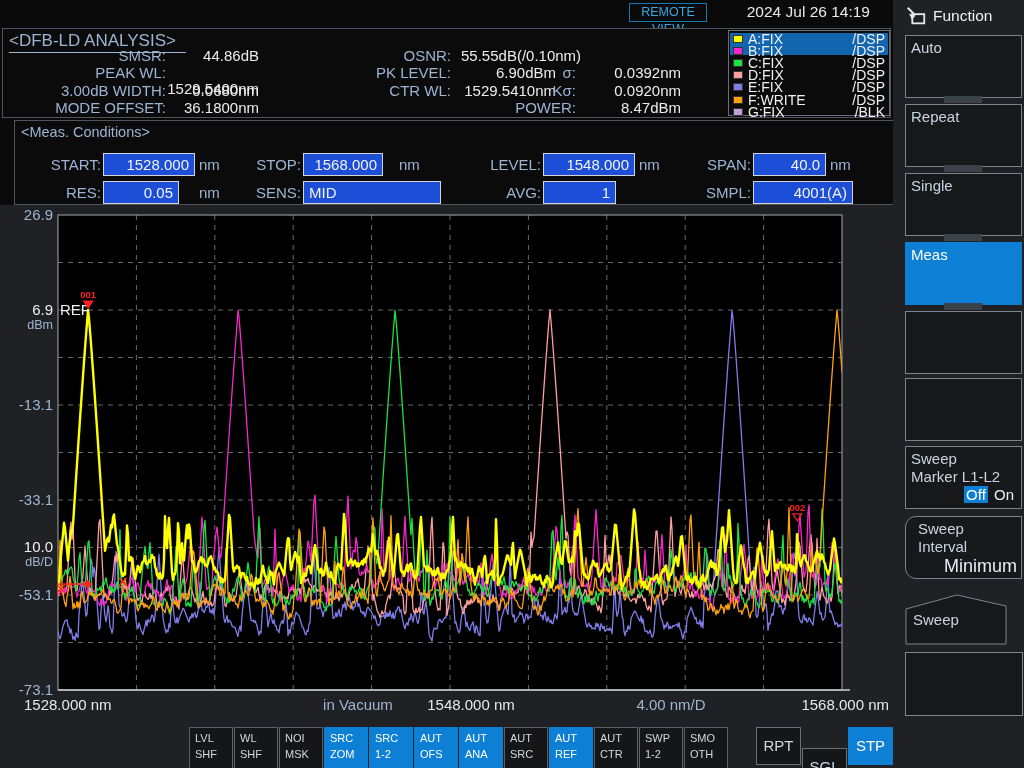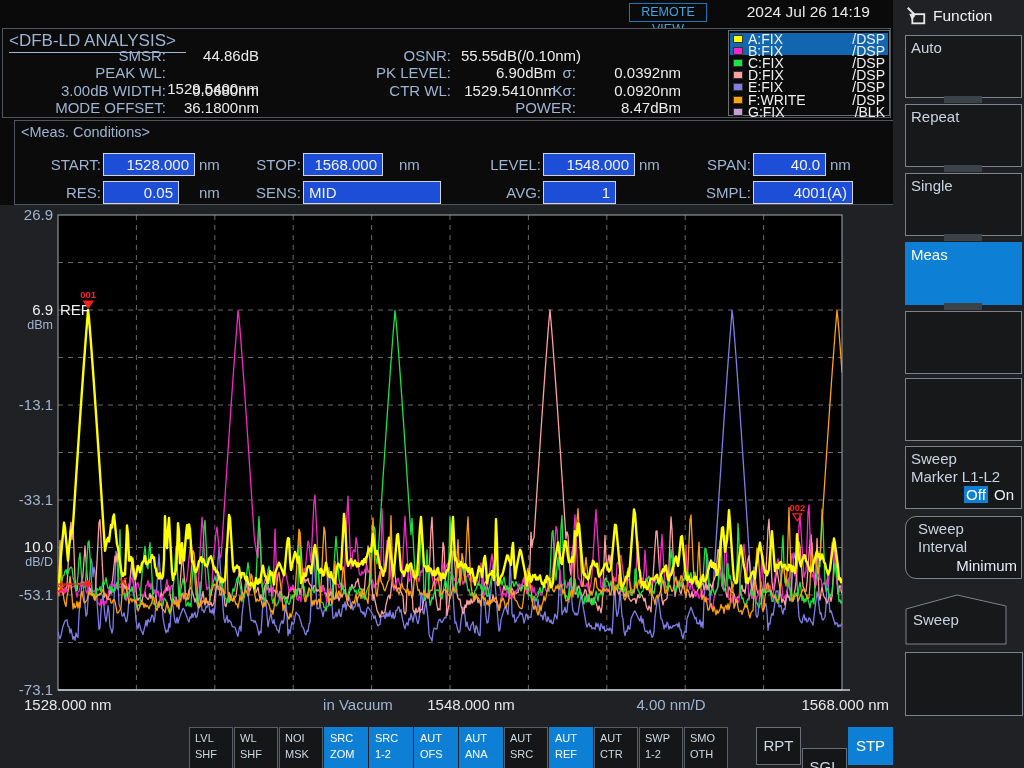--- a/index.html
+++ b/index.html
@@ -27,21 +27,21 @@
   .cd-lab{position:absolute;font-size:15px;color:#9db4d2;text-align:right;line-height:23px;white-space:nowrap;}
   .cd-box{position:absolute;height:23px;background:#1d4ed8;border:1px solid #d4d4d4;color:#f2f2f2;font-size:15px;line-height:21px;padding:0 5px;white-space:nowrap;}
   .cd-unit{position:absolute;font-size:15px;color:#9db4d2;line-height:23px;}
   #chart-zone{left:0;top:205px;width:893px;height:518px;background:#202124;}
   #sidebar{left:893px;top:0;width:131px;height:768px;background:#202124;}
   #fn-head{left:12px;top:5px;width:112px;height:26px;color:#f0f0f0;font-size:15.5px;}
   #fn-head svg{vertical-align:-6px;margin-right:6px;}
   .sb-btn{position:absolute;left:12px;width:117px;background:#17181a;border:1px solid #7d838c;color:#c9d4e2;font-size:15px;padding:3px 0 0 5px;line-height:18px;}
   .sb-btn.active{background:#0d7fd4;border-color:#0d7fd4;color:#fff;}
   .sb-btn.rounded{border-radius:11px 0 0 11px;padding-left:12px;}
-  .sb-val{position:absolute;right:4px;bottom:3px;font-size:15px;color:#e8eef6;}
+  .sb-val{position:absolute;right:4px;bottom:3px;font-size:18px;color:#e8eef6;}
   .sb-toggle{position:absolute;right:5px;bottom:4px;font-size:15px;color:#e8eef6;}
   .sb-toggle .on-seg{padding:0 2px;}
   .sb-toggle .off-seg{background:#0d7fd4;color:#fff;padding:0 2px;margin-top:15px;}
   .connector{position:absolute;left:51px;width:38px;height:7px;background:#3c424a;}
   #sweep-tab{left:12px;top:593px;width:102px;height:52px;}
   #sweep-empty{left:12px;top:652px;width:118px;height:64px;background:#17181a;border:1px solid #7d838c;}
   #bottom-bar{left:0;top:723px;width:1024px;height:45px;background:#202124;}
   .mn-btn{position:absolute;top:4px;width:44px;height:47px;background:#151618;border:1px solid #5a5f66;color:#cfd9e4;font-size:11px;line-height:16px;padding:2px 0 0 5px;}
   .mn-btn.active{background:#0d7fd4;border-color:#0d7fd4;color:#fff;}
   .md-btn{position:absolute;top:4px;width:45px;height:38px;background:#151618;border:1px solid #6a6f75;color:#cfd9e4;font-size:15px;text-align:center;line-height:35px;}

